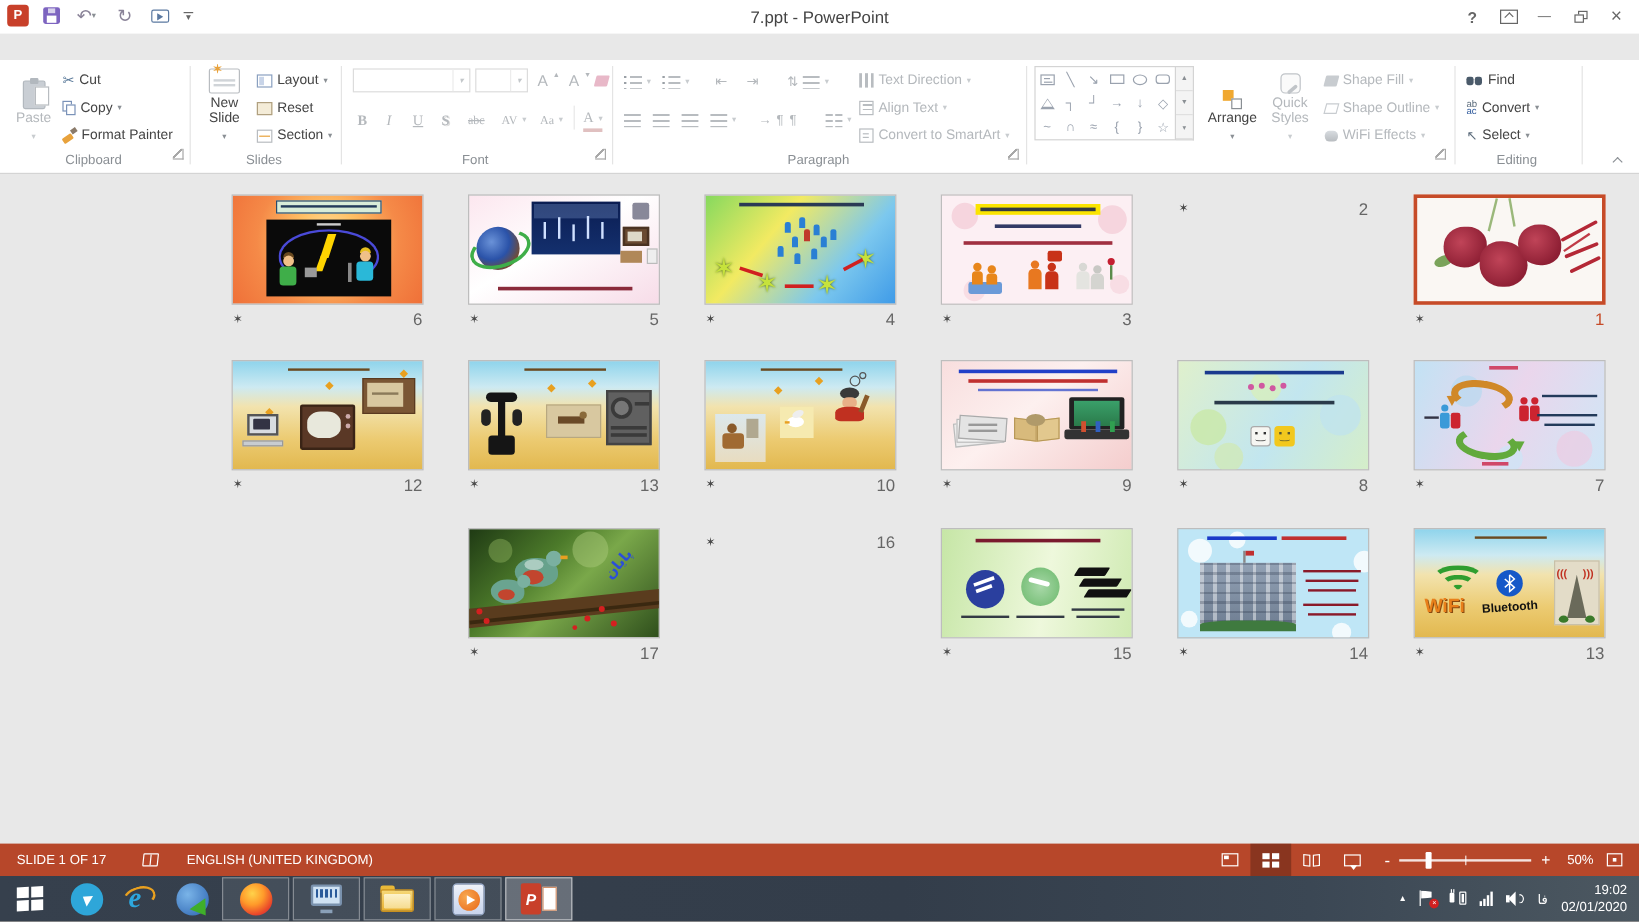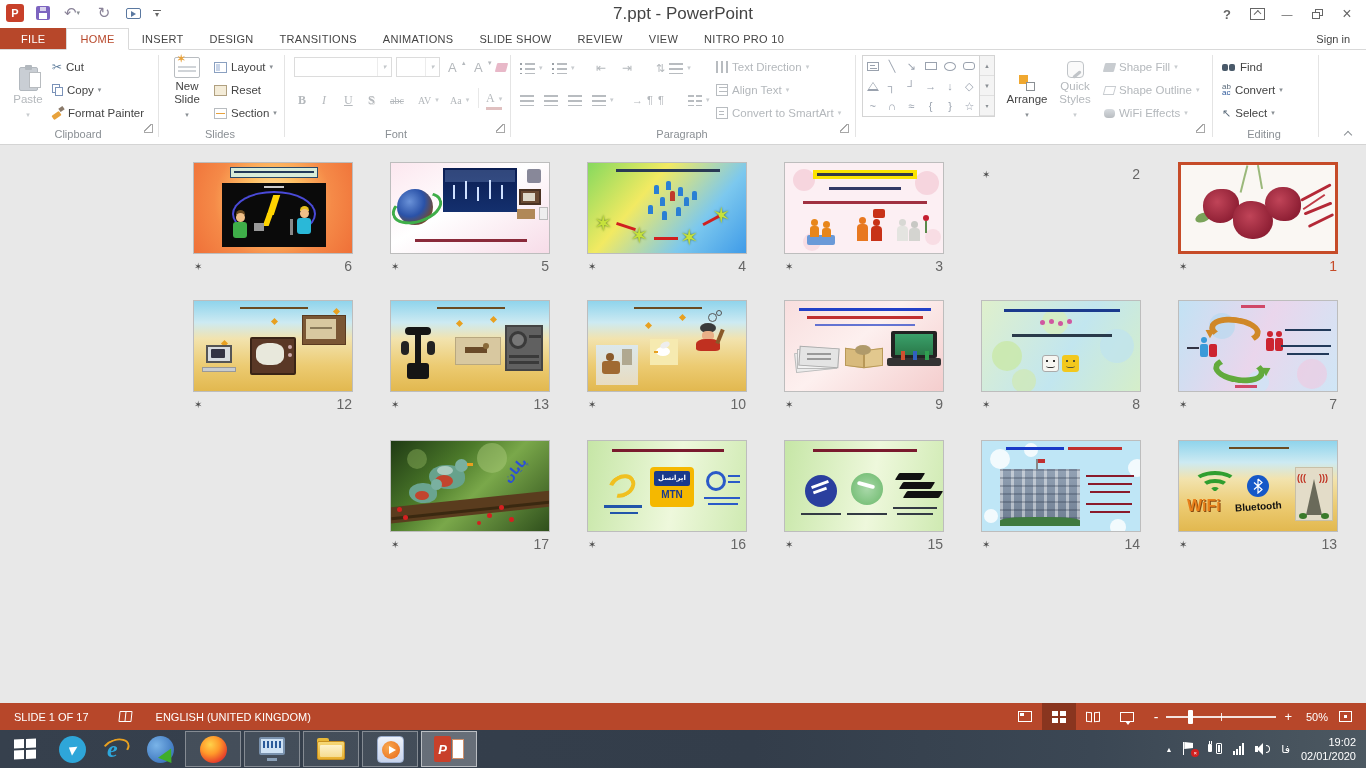--- a/index.html
+++ b/index.html
@@ -13,21 +13,21 @@
 .qicon{display:flex;align-items:center;justify-content:center;width:20px;height:20px;color:#8a8398;font-size:15px}
 .ppticon{width:18px;height:18px;background:#c8402a;border-radius:3px;color:#fff;font-size:11px;font-weight:bold;
   display:flex;align-items:center;justify-content:center}
 .saveicon{width:14px;height:14px;background:#7d64c0;border-radius:2px;position:relative}
 .saveicon i{position:absolute;left:3px;top:7px;width:8px;height:6px;background:#fff}
 .saveicon b{position:absolute;left:4px;top:1px;width:6px;height:4px;background:#d8d2ec}
 .presenticon{width:15px;height:11px;border:1px solid #5a78a0;border-radius:2px;position:relative}
 .presenticon i{position:absolute;left:4px;top:2px;width:0;height:0;border-left:5px solid #5a78a0;border-top:3px solid transparent;border-bottom:3px solid transparent}
 .qcaret{font-size:8px;color:#666;line-height:4px;text-align:center}
 .qcaret i{display:block;width:8px;height:1px;background:#666;margin:0 auto 2px}
-#title-text{position:absolute;left:0;right:0;top:0;height:28px;display:flex;align-items:center;justify-content:center;font-size:17px;color:#444}
+#title-text{position:absolute;left:0;right:0;top:0;height:28px;display:flex;align-items:center;justify-content:center;font-size:14px;color:#444}
 .winctl{position:absolute;right:4px;top:0;height:28px;display:flex;align-items:center}
 .winbtn{width:30px;height:28px;display:flex;align-items:center;justify-content:center;color:#666;font-size:13px}
 .ribbondisp{width:15px;height:12px;border:1px solid #666;position:relative}
 .ribbondisp i{position:absolute;left:4px;top:2px;width:5px;height:6px;border-top:1px solid #666;border-left:1px solid #666;transform:rotate(45deg)}
 .restoreicon{width:11px;height:10px;position:relative}
 .restoreicon i{position:absolute;right:0;top:0;width:8px;height:7px;border:1px solid #666;background:#fff}
 .restoreicon b{position:absolute;left:0;bottom:0;width:8px;height:7px;border:1px solid #666;background:#fff}
 
 #tabrow{position:absolute;top:28px;left:0;width:1366px;height:22px;background:#fff;border-bottom:1px solid #d9d9d9;display:flex;font-size:11px;z-index:3}
 .tab{padding:0 13px;display:flex;align-items:center;color:#444;letter-spacing:.3px;white-space:nowrap}
@@ -219,33 +219,20 @@
       <span class="winbtn">
           <span class="restoreicon">
             <i></i>
             <b></b>
           </span>
         </span>
       <span class="winbtn" style="font-size:16px">×</span>
     </div>
   </div>
 
-  <div id="tabrow">
-    <div class="tab file">FILE</div>
-    <div class="tab active">HOME</div>
-    <div class="tab">INSERT</div>
-    <div class="tab">DESIGN</div>
-    <div class="tab">TRANSITIONS</div>
-    <div class="tab">ANIMATIONS</div>
-    <div class="tab">SLIDE SHOW</div>
-    <div class="tab">REVIEW</div>
-    <div class="tab">VIEW</div>
-    <div class="tab">NITRO PRO 10</div>
-    <div class="signin">Sign in</div>
-  </div>
 
   <div id="ribbon">
 
     <div class="rbig" style="left:10px;width:36px">
       <span class="clipicon">
           <i></i>
           <b></b>
         </span>
       <span class="dim">Paste</span>
       <span class="caret dimc">▾</span>
@@ -800,35 +787,20 @@
         <i class="e" style="left:86px;top:80px;width:4px;height:4px;border-radius:50%;background:#d42020"></i>
         <span class="e cap" style="left:110px;top:22px;font-size:12px;color:#2b4fd8;transform:rotate(-50deg);letter-spacing:2px;direction:rtl;font-family:'DejaVu Sans',sans-serif">پایان</span>
       </div>
       <div class="meta">
           <span class="star">✶</span>
           <span class="num">17</span>
         </div>
     </div>
 
     <div class="cell" style="left:587px;top:295px">
-      <div class="thumb" style="background:linear-gradient(100deg,#c6e6a6 0%,#eef8dc 55%,#cfeab2 100%)">
-        <i class="e" style="left:24px;top:8px;width:112px;height:2.5px;background:#7a1a2e"></i>
-        <i class="e" style="left:20px;top:34px;width:28px;height:22px;border:4px solid #f0c020;border-radius:50%;border-left-color:transparent;transform:rotate(-30deg)"></i>
-        <i class="e" style="left:16px;top:64px;width:38px;height:3px;background:#2255aa"></i>
-        <i class="e" style="left:22px;top:71px;width:28px;height:2px;background:#2255aa"></i>
-        <i class="e" style="left:62px;top:26px;width:44px;height:40px;background:#f5b800;border-radius:4px"></i>
-        <i class="e" style="left:66px;top:30px;width:36px;height:15px;background:#1a3a8c;border-radius:2px"></i>
-        <span class="e cap" style="left:66px;top:33px;width:36px;font-size:7px;color:#fff;text-align:center;direction:rtl;font-family:'DejaVu Sans',sans-serif">ایرانسل</span>
-        <span class="e cap" style="left:62px;top:48px;width:44px;font-size:10px;color:#1a3a8c;text-align:center">MTN</span>
-        <i class="e" style="left:118px;top:30px;width:20px;height:20px;border:3px solid #2a5ac8;border-radius:50%"></i>
-        <i class="e" style="left:140px;top:34px;width:12px;height:2px;background:#2a5ac8"></i>
-        <i class="e" style="left:140px;top:40px;width:12px;height:2px;background:#2a5ac8"></i>
-        <i class="e" style="left:116px;top:56px;width:36px;height:2px;background:#2a5ac8"></i>
-        <i class="e" style="left:120px;top:62px;width:30px;height:2px;background:#2a5ac8"></i>
-      </div>
       <div class="meta">
           <span class="star">✶</span>
           <span class="num">16</span>
         </div>
     </div>
 
     <div class="cell" style="left:784px;top:295px">
       <div class="thumb" style="background:linear-gradient(100deg,#c6e6a6 0%,#eef8dc 55%,#cfeab2 100%)">
         <i class="e" style="left:28px;top:8px;width:104px;height:2.5px;background:#7a1a2e"></i>
         <i class="e" style="left:20px;top:34px;width:32px;height:32px;border-radius:50%;background:#2a3f9e"></i>

